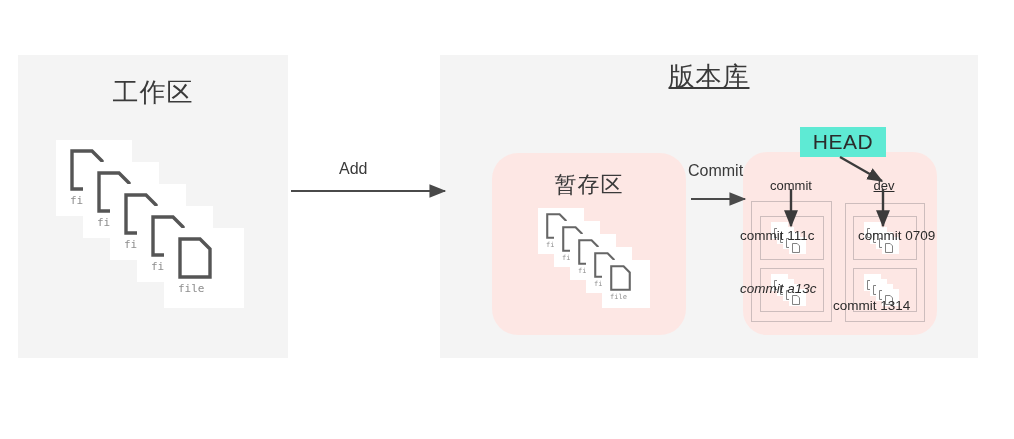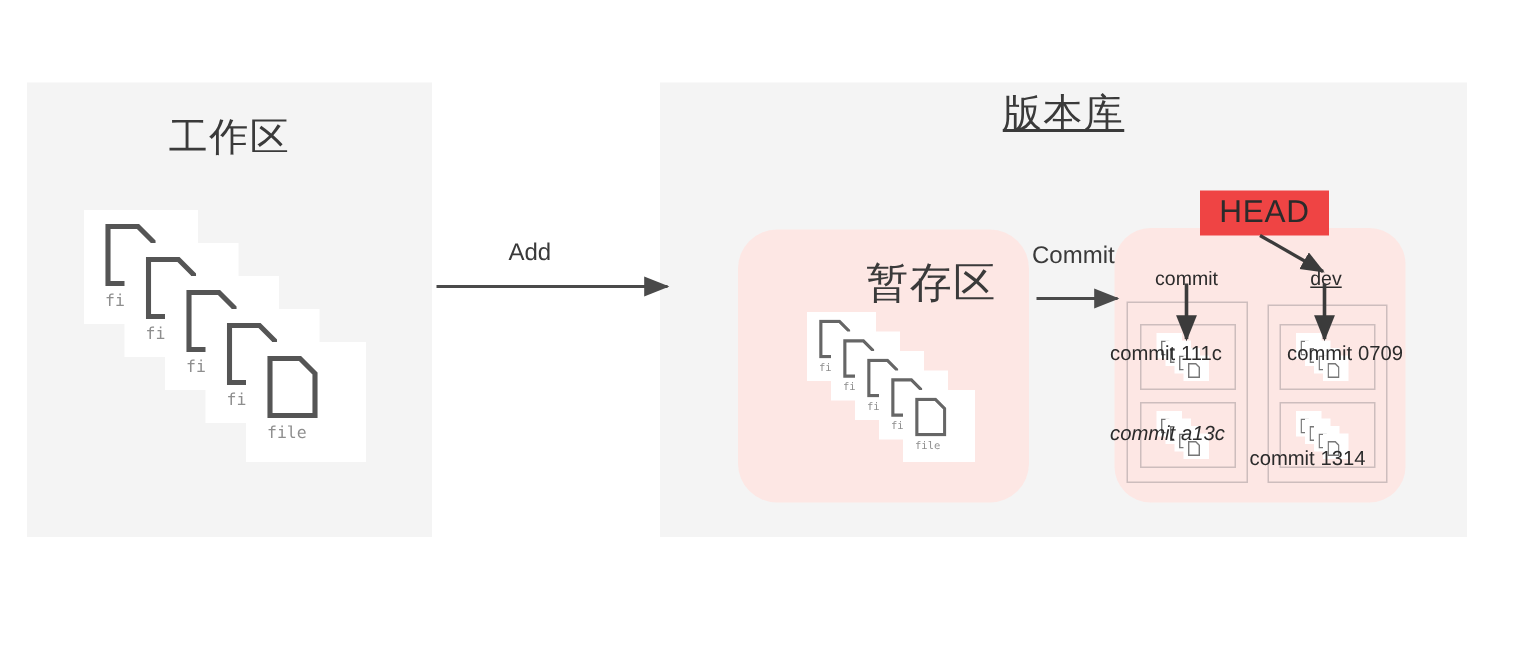--- a/index.html
+++ b/index.html
@@ -38,22 +38,22 @@
 
   
   .mini-stack{position:absolute;width:40px;height:32px;}
   .mini-stack .card{width:17px;height:17px;background:#ffffff;}
   .mini-stack .card .doc{left:3px;top:2px;width:8px;height:10px;}
 
   
   #staging-box{position:absolute;left:492px;top:153px;width:194px;height:182px;
       background:#fde7e4;border-radius:26px;}
   #staging-title{position:absolute;left:0;top:17px;width:100%;text-align:center;
-      color:#3a3a3a;font-size:28px;letter-spacing:1px;
-      font-family:"DejaVu Sans","Liberation Sans",sans-serif;padding-left:32px;}
+      color:#3a3a3a;font-size:22px;letter-spacing:1px;
+      font-family:"DejaVu Sans","Liberation Sans",sans-serif;}
 
   #branches-box{position:absolute;left:743px;top:152px;width:194px;height:183px;
       background:#fde7e4;border-radius:24px;}
 
   .branch-col{position:absolute;border:1px solid #cdbdbd;background:transparent;}
   #branch-col-master{left:751px;top:201px;width:79px;height:119px;}
   #branch-col-dev{left:845px;top:203px;width:78px;height:117px;}
 
   .branch-label{position:absolute;color:#2b2b2b;font-size:13px;text-align:center;}
   #branch-label-master{left:752px;top:178px;width:78px;}
@@ -65,21 +65,21 @@
   #commit-box-0709{left:853px;top:216px;width:62px;height:42px;}
   #commit-box-1314{left:853px;top:268px;width:62px;height:42px;}
 
   .commit-label{position:absolute;color:#2b2b2b;font-size:13.5px;white-space:nowrap;}
   #commit-label-111c{left:740px;top:228px;}
   #commit-label-a13c{left:740px;top:281px;font-style:italic;}
   #commit-label-0709{left:833px;top:228px;margin-left:25px;}
   #commit-label-1314{left:833px;top:298px;}
 
   #head-badge{position:absolute;left:800px;top:127px;width:86px;height:30px;
-      background:#ef4444;color:#2b2b2b;font-size:21px;line-height:30px;
+      background:#5eead4;color:#2b2b2b;font-size:21px;line-height:30px;
       text-align:center;letter-spacing:.5px;}
 
   
   .arrow-label{position:absolute;color:#3a3a3a;font-size:16px;white-space:nowrap;}
   #add-label{left:339px;top:160px;}
   #commit-label{left:688px;top:162px;}
 
   svg.ov{position:absolute;left:0;top:0;width:1014px;height:439px;overflow:visible;
       pointer-events:none;}
 </style>

